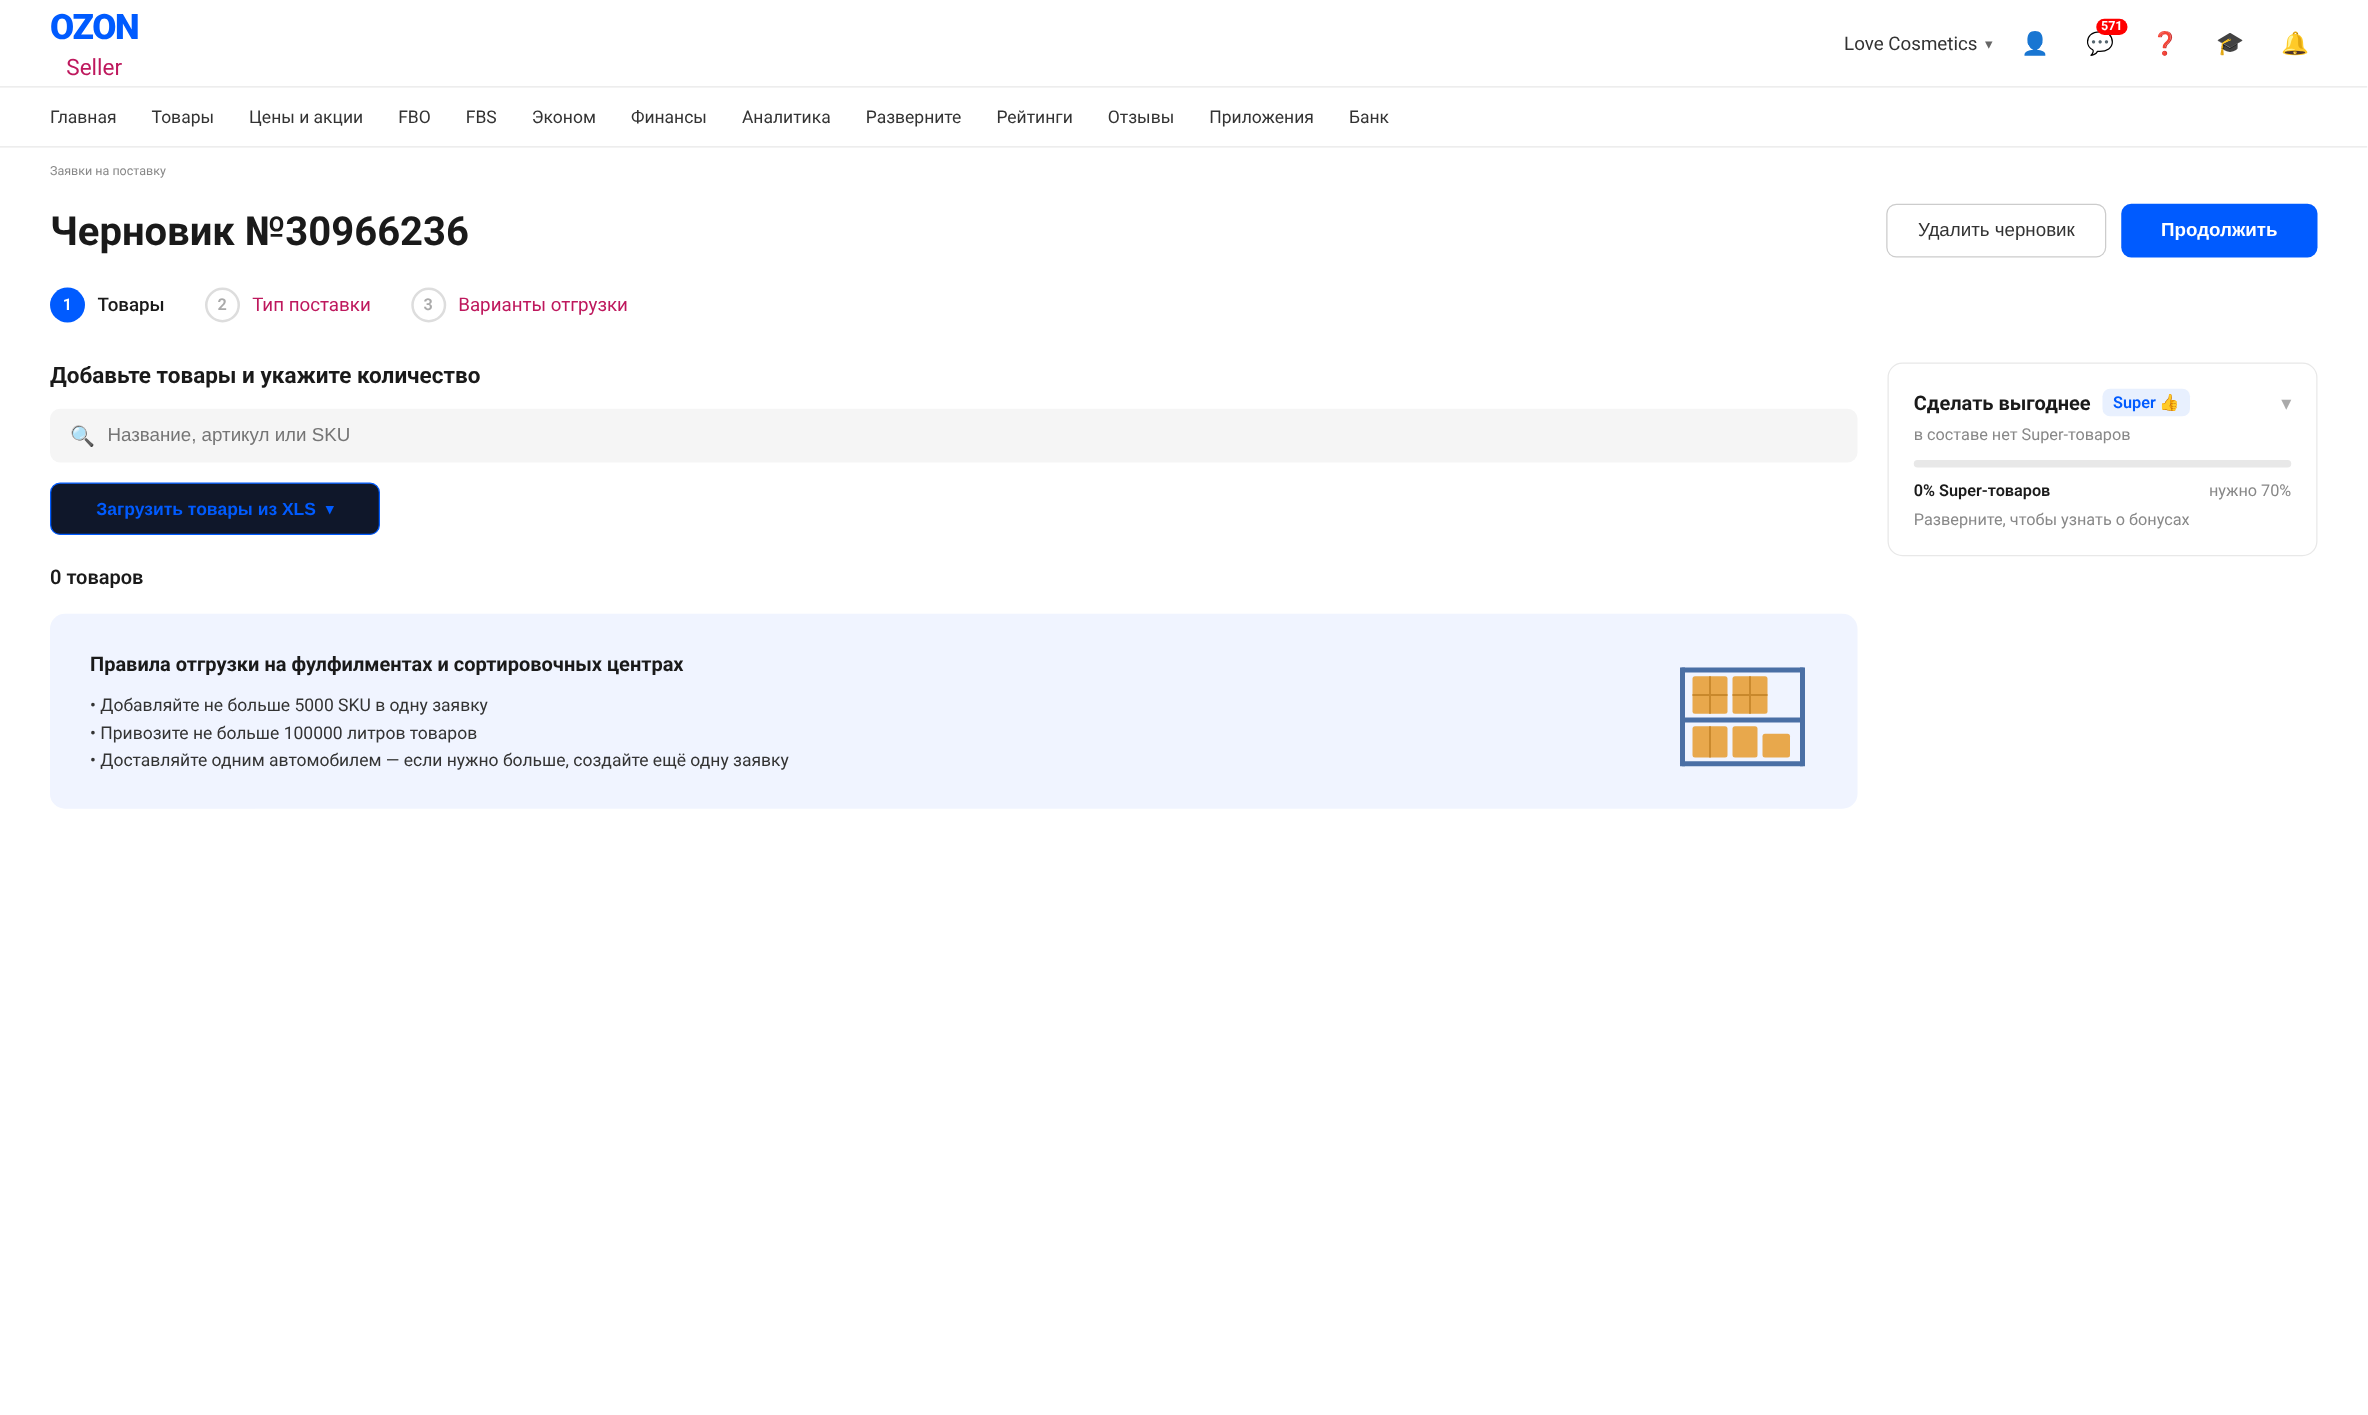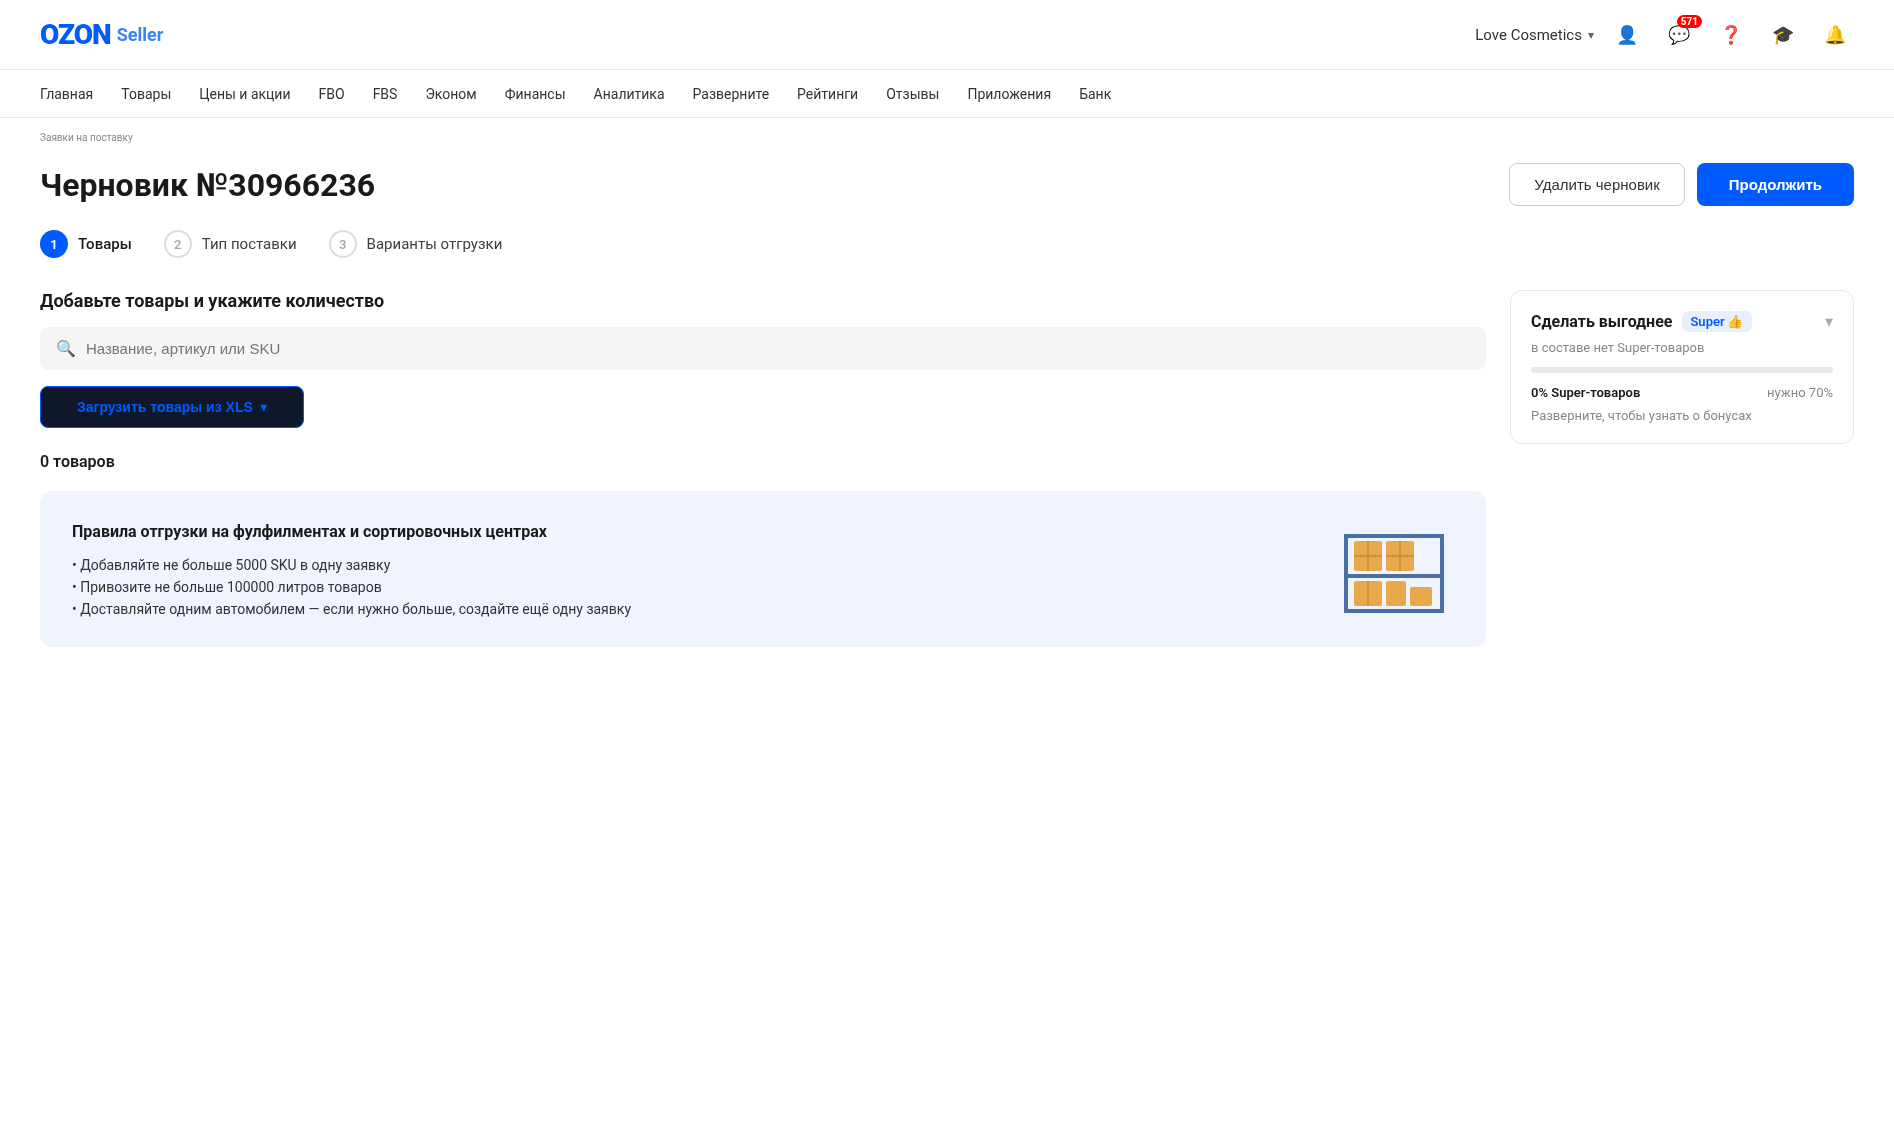--- a/index.html
+++ b/index.html
@@ -1,22 +1,22 @@
 <!DOCTYPE html>
 <html><head>
   <meta charset="utf-8">
   <style>
     * { box-sizing: border-box; margin: 0; padding: 0; }
     body { font-family: -apple-system, BlinkMacSystemFont, 'Segoe UI', Roboto, sans-serif; background: #fff; color: #1a1a1a; font-size: 14px; }
 
     
     .header { display: flex; align-items: center; justify-content: space-between; padding: 0 40px; height: 70px; border-bottom: 1px solid #e8e8e8; }
-    .logo { display: flex; align-items: center; gap: 6px; }
+    .logo { display: flex; align-items: center; gap: 6px; flex-direction: column; }
     .logo-ozon { font-size: 28px; font-weight: 900; color: #005bff; letter-spacing: -1px; }
-    .logo-seller { font-size: 18px; font-weight: 700; color: #3b82f6; }
+    .logo-seller { font-size: 18px; font-weight: 400; color: #be185d; }
     .header-right { display: flex; align-items: center; gap: 16px; }
     .store-selector { display: flex; align-items: center; gap: 6px; font-size: 15px; color: #333; cursor: pointer; }
     .store-selector .chevron { font-size: 12px; color: #666; }
     .header-icon { width: 36px; height: 36px; border-radius: 50%; display: flex; align-items: center; justify-content: center; cursor: pointer; position: relative; color: #555; font-size: 18px; }
     .badge { position: absolute; top: -2px; right: -4px; background: #f00; color: #fff; font-size: 10px; font-weight: 700; border-radius: 10px; padding: 1px 4px; min-width: 18px; text-align: center; }
 
     
     .nav { display: flex; align-items: center; gap: 28px; padding: 0 40px; height: 48px; border-bottom: 1px solid #e8e8e8; }
     .nav-item { font-size: 14px; color: #333; cursor: pointer; white-space: nowrap; }
 
@@ -34,21 +34,21 @@
     .btn-primary { padding: 4px 32px; border: none; border-radius: 8px; background: #005bff; font-size: 15px; color: #fff; cursor: pointer; font-weight: 600; }
 
     
     .steps { display: flex; align-items: center; gap: 32px; margin-bottom: 32px; }
     .step { display: flex; align-items: center; gap: 10px; }
     .step-circle { width: 28px; height: 28px; border-radius: 50%; display: flex; align-items: center; justify-content: center; font-size: 13px; font-weight: 600; }
     .step-circle.active { background: #005bff; color: #fff; }
     .step-circle.inactive { background: #fff; color: #aaa; border: 2px solid #ddd; }
     .step-label { font-size: 15px; }
     .step-label.active { color: #1a1a1a; font-weight: 500; }
-    .step-label.inactive { color: #404040; }
+    .step-label.inactive { color: #be185d; }
 
     
     .content-layout { display: flex; gap: 24px; align-items: flex-start; }
     .content-main { flex: 1; }
     .content-sidebar { width: 344px; flex-shrink: 0; }
 
     
     .section-title { font-size: 18px; font-weight: 700; margin-bottom: 16px; }
 
     

